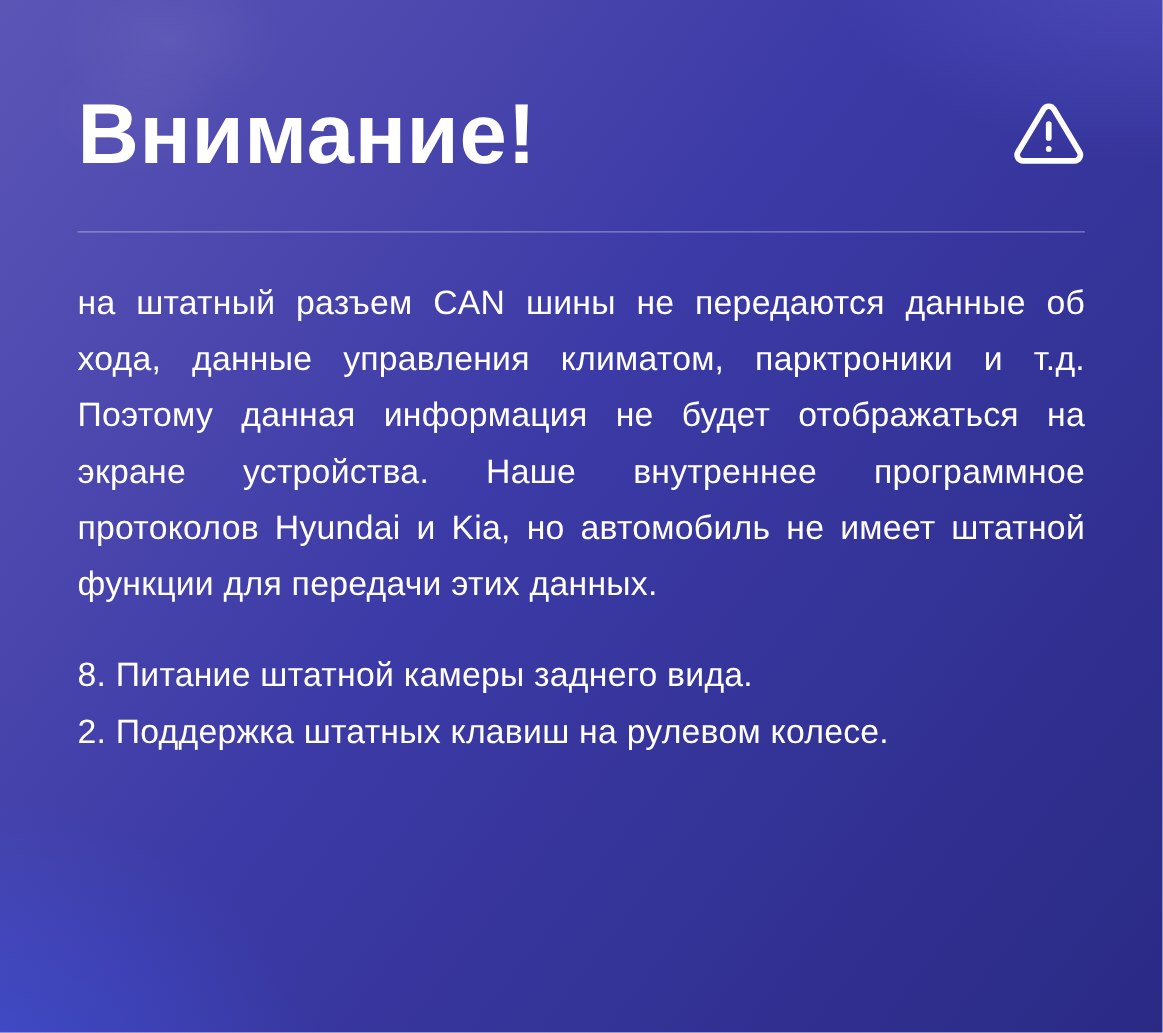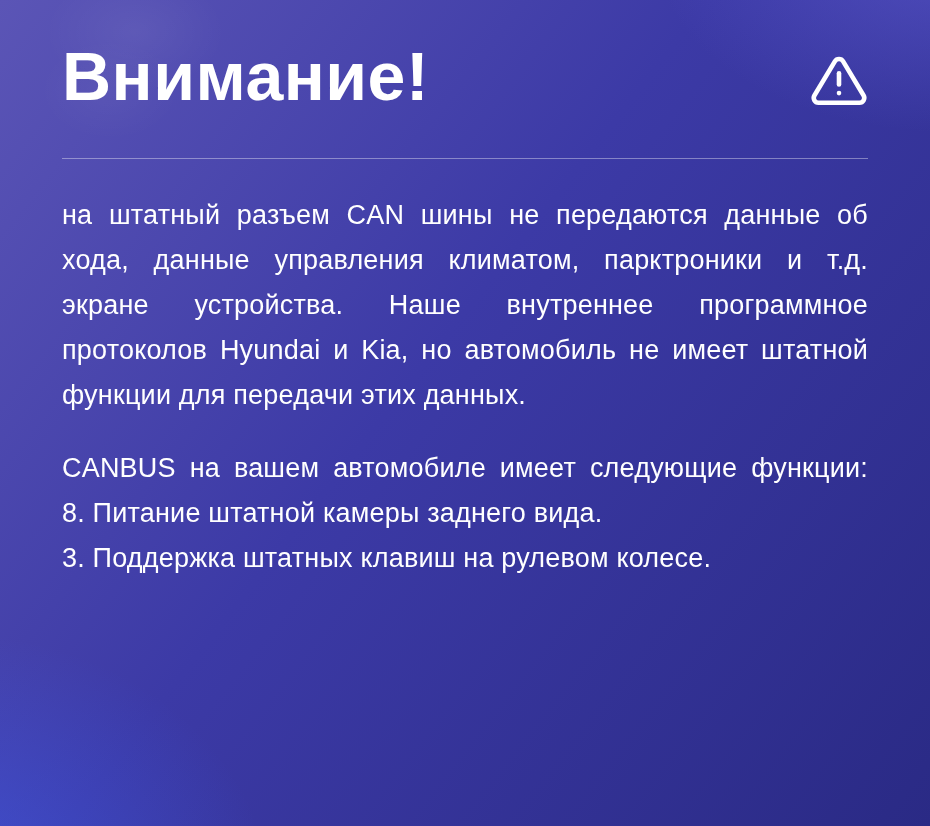--- a/index.html
+++ b/index.html
@@ -22,22 +22,22 @@
     background:
       radial-gradient(ellipse 420px 260px at 102% -6%, rgba(108,104,226,0.45) 0%, rgba(108,104,226,0) 70%),
       radial-gradient(ellipse 500px 400px at -6% 108%, rgba(64,94,240,0.55) 0%, rgba(64,94,240,0) 65%),
       radial-gradient(ellipse 90px 60px at 135px 32px, rgba(255,255,255,0.06) 0%, rgba(255,255,255,0) 100%),
       radial-gradient(ellipse 70px 50px at 110px 90px, rgba(255,255,255,0.04) 0%, rgba(255,255,255,0) 100%),
       linear-gradient(128deg, #5b55b6 0%, #3c3aa6 45%, #2a2a85 100%);
   }
   .header {
     display: flex;
     justify-content: space-between;
-    align-items: flex-start;
-    padding-top: 42px;
+    align-items: flex-end;
+    padding-top: 68px;
   }
   .title {
     margin: 0;
     font-size: 68px;
     line-height: 68px;
     font-weight: 700;
     letter-spacing: 0.5px;
   }
   .warn-icon {
     display: block;
@@ -82,24 +82,24 @@
         <line x1="12" y1="17" x2="12" y2="17.01"></line>
       </svg>
     </span>
   </div>
 
   <hr class="divider">
 
   <p class="para">
     <span class="line just">на штатный разъем CAN шины не передаются данные об</span>
     <span class="line just">хода, данные управления климатом, парктроники и т.д.</span>
+    <span class="line just">Поэтому данная информация не будет отображаться на</span>
     <span class="line just">экране устройства. Наше внутреннее программное</span>
     <span class="line just">протоколов Hyundai и Kia, но автомобиль не имеет штатной</span>
     <span class="line">функции для передачи этих данных.</span>
   </p>
 
   <p class="para para2">
-    <span class="line just">CANBUS на вашем автомобиле имеет следующие функции:</span>
     <span class="line">8. Питание штатной камеры заднего вида.</span>
-    <span class="line">3. Поддержка штатных клавиш на рулевом колесе.</span>
+    <span class="line">2. Поддержка штатных клавиш на рулевом колесе.</span>
   </p>
 
 </div>
 
 </body></html>

